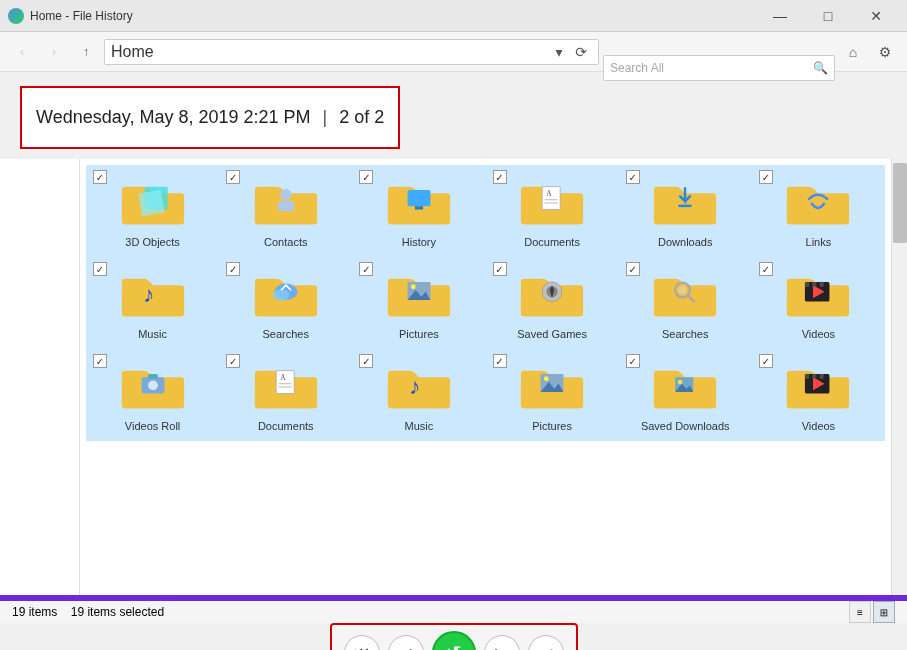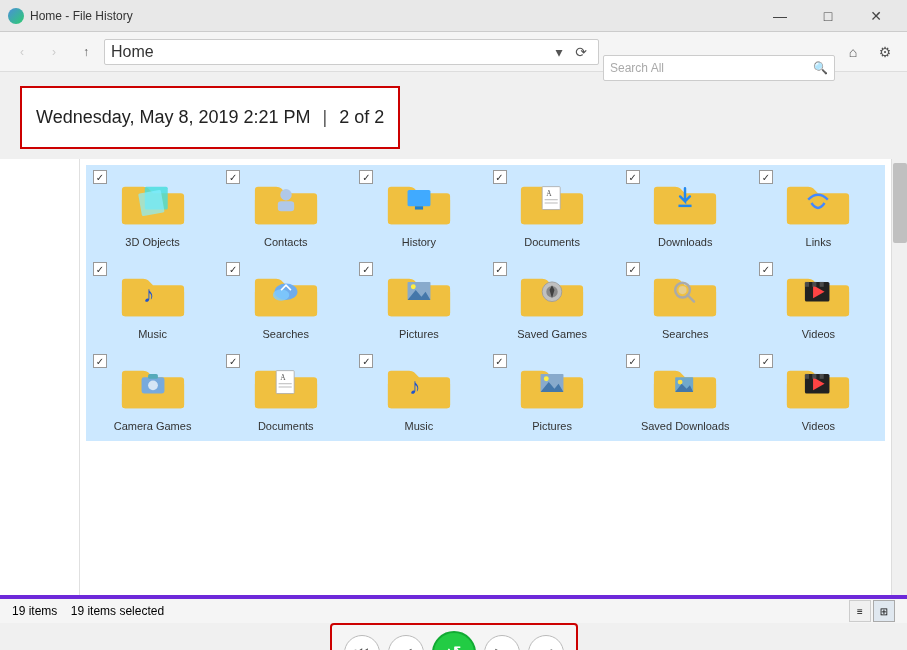--- a/index.html
+++ b/index.html
@@ -216,21 +216,21 @@
       border-radius: 2px;
       position: absolute;
       top: 4px;
       left: 1px;
     }
 
     
     .status-bar {
       height: 28px;
       background: #f5f5f5;
-      border-top: 4px solid #6d28d9;
+      border-top: 6px solid #6d28d9;
       display: flex;
       align-items: center;
       padding: 0 12px;
       justify-content: space-between;
     }
     .view-buttons {
       display: flex;
       gap: 2px;
     }
     .view-btn {
@@ -464,21 +464,21 @@
         <div class="file-item">
           <div class="checkbox checked"></div>
           <div class="folder-icon"><svg class="folder-base" viewBox="0 0 88 64" xmlns="http://www.w3.org/2000/svg">
 
     <path d="M6 18 L6 54 Q6 58 10 58 L78 58 Q82 58 82 54 L82 24 Q82 20 78 20 L44 20 L38 14 Q36 12 32 12 L10 12 Q6 12 6 16 Z" fill="#f0c040"></path>
     <path d="M6 28 L82 28 L82 54 Q82 58 78 58 L10 58 Q6 58 6 54 Z" fill="#f0c040"></path>
     <rect x="30" y="20" width="28" height="20" rx="3" fill="#7ad"></rect>
                <circle cx="44" cy="30" r="6" fill="white" opacity="0.7"></circle>
                <rect x="38" y="16" width="12" height="6" rx="2" fill="#5ab"></rect>
   </svg></div>
-          <span class="file-label">Camera Games</span>
+          <span class="file-label">Videos Roll</span>
         </div>
         <div class="file-item">
           <div class="checkbox checked"></div>
           <div class="folder-icon"><svg class="folder-base" viewBox="0 0 88 64" xmlns="http://www.w3.org/2000/svg">
 
     <path d="M6 18 L6 54 Q6 58 10 58 L78 58 Q82 58 82 54 L82 24 Q82 20 78 20 L44 20 L38 14 Q36 12 32 12 L10 12 Q6 12 6 16 Z" fill="#f0c040"></path>
     <path d="M6 28 L82 28 L82 54 Q82 58 78 58 L10 58 Q6 58 6 54 Z" fill="#f0c040"></path>
     <rect x="32" y="12" width="22" height="28" rx="1" fill="white" stroke="#aaa" stroke-width="1"></rect>
                <text x="37" y="24" font-size="9" fill="#555" font-family="serif">A</text>
                <line x1="35" y1="28" x2="51" y2="28" stroke="#aaa" stroke-width="1"></line>

